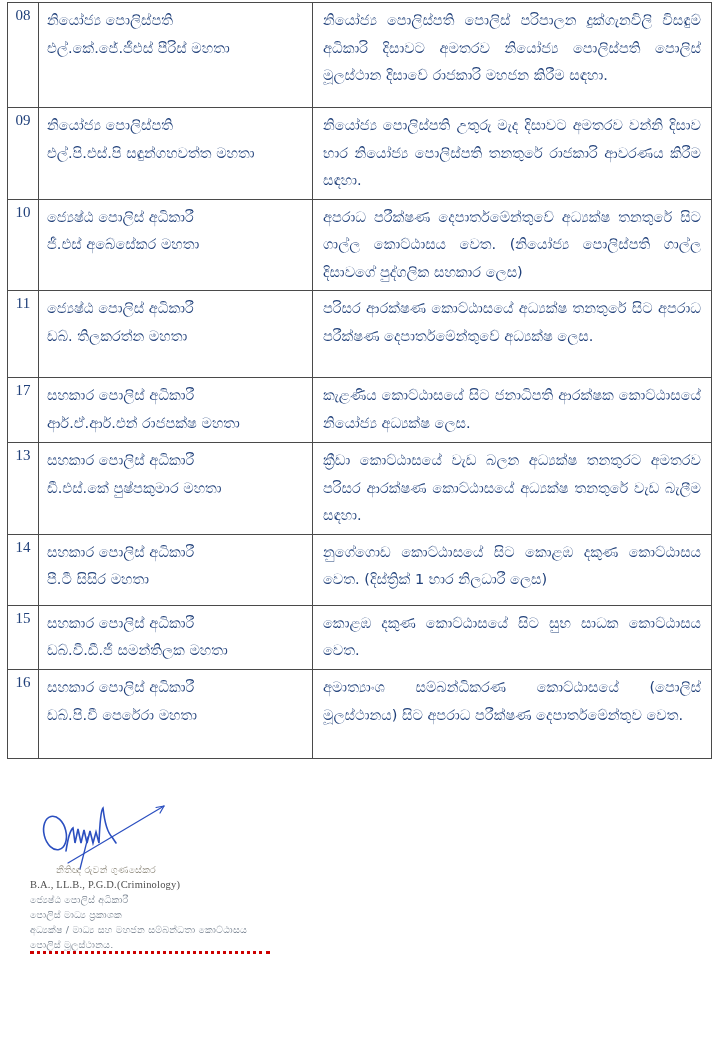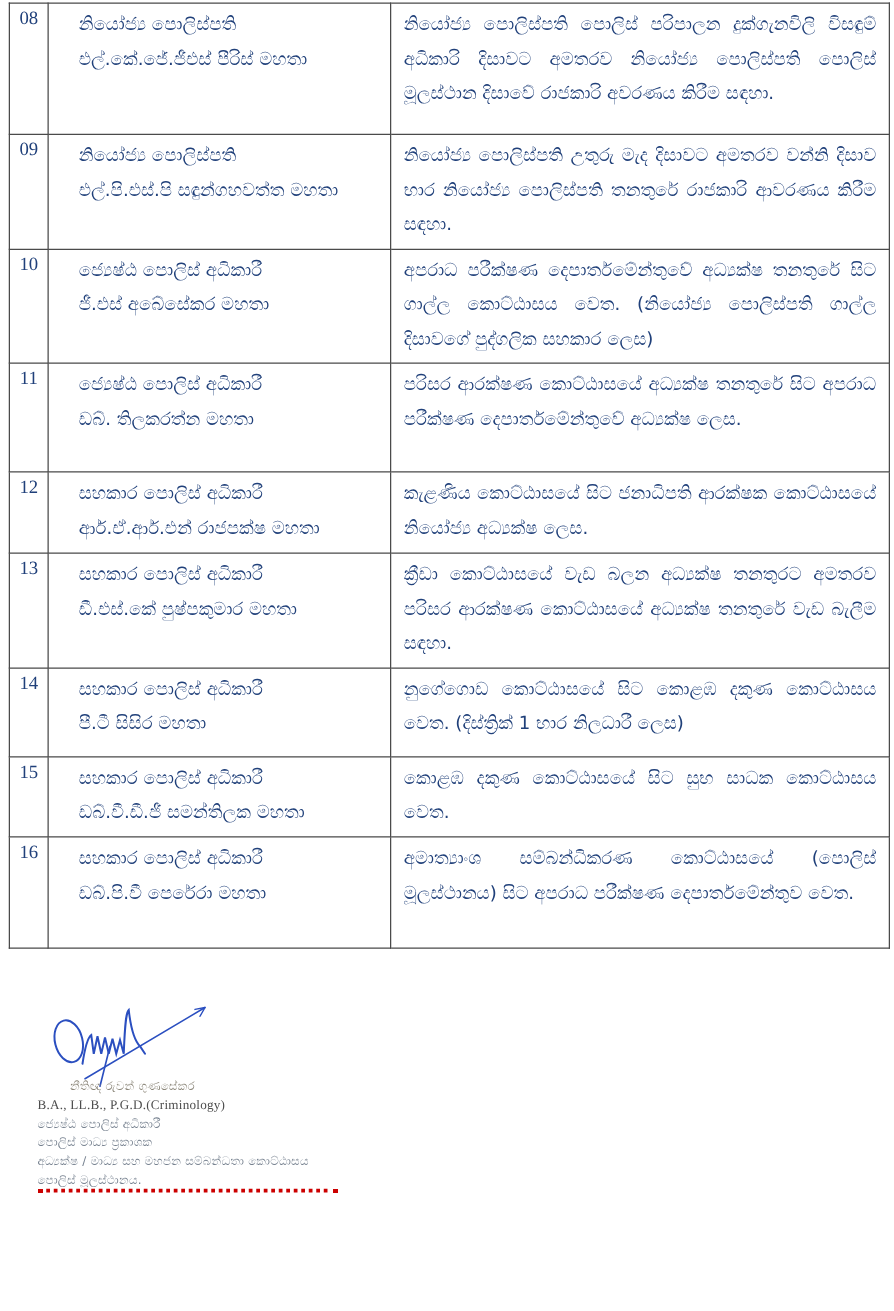--- a/index.html
+++ b/index.html
@@ -20,21 +20,21 @@
   table.doc-table td {
     border:1.5px solid #4a4a4a;
     vertical-align:top;
     color:#20407a;
   }
   .col-no {
     width:31px; text-align:center;
     font-family:"Liberation Serif","DejaVu Serif",serif;
     font-size:15px; padding-top:4px; color:#20407a;
   }
-  .col-name { width:274px; padding:4px 8px 4px 24px; font-size:14.5px; line-height:1.9; }
+  .col-name { width:274px; padding:4px 8px 4px 8px; font-size:14.5px; line-height:1.9; }
   .col-desc { width:399px; padding:4px 10px 4px 10px; font-size:14.5px; line-height:1.9; text-align:justify; }
 
   tbody tr:nth-child(1) td { height:105px; }
   tbody tr:nth-child(2) td { height:86px;  }
   tbody tr:nth-child(3) td { height:90px;  }
   tbody tr:nth-child(4) td { height:87px;  }
   tbody tr:nth-child(5) td { height:65px;  }
   tbody tr:nth-child(6) td { height:85px;  }
   tbody tr:nth-child(7) td { height:71px;  }
   tbody tr:nth-child(8) td { height:63px;margin-left:21px;  }
@@ -61,21 +61,21 @@
 <div class="page">
 
   <table class="doc-table">
     <tbody id="table-body">
     <tr>
       <td class="col-no">08</td>
       <td class="col-name">
         <div>නියෝජ්‍ය පොලිස්පති</div>
         <div>එල්.කේ.ජේ.ජීඑස් පීරිස් මහතා</div>
       </td>
-      <td class="col-desc">නියෝජ්‍ය පොලිස්පති පොලිස් පරිපාලන දුක්ගැනවිලි විසඳුම් අධිකාරි දිසාවට අමතරව නියෝජ්‍ය පොලිස්පති පොලිස් මූලස්ථාන දිසාවේ රාජකාරි අවරණය කිරීම සඳහා.</td>
+      <td class="col-desc">නියෝජ්‍ය පොලිස්පති පොලිස් පරිපාලන දුක්ගැනවිලි විසඳුම් අධිකාරි දිසාවට අමතරව නියෝජ්‍ය පොලිස්පති පොලිස් මූලස්ථාන දිසාවේ රාජකාරි මහජන කිරීම සඳහා.</td>
     </tr>
 
     <tr>
       <td class="col-no">09</td>
       <td class="col-name">
         <div>නියෝජ්‍ය පොලිස්පති</div>
         <div>එල්.පි.එස්.පි සඳුන්ගහවත්ත මහතා</div>
       </td>
       <td class="col-desc">නියෝජ්‍ය පොලිස්පති උතුරු මැද දිසාවට අමතරව වන්නි දිසාව භාර නියෝජ්‍ය පොලිස්පති තනතුරේ රාජකාරි ආවරණය කිරීම සඳහා.</td>
     </tr>
@@ -92,21 +92,21 @@
     <tr>
       <td class="col-no">11</td>
       <td class="col-name">
         <div>ජ්‍යෙෂ්ඨ පොලිස් අධිකාරී</div>
         <div>ඩබ්. තිලකරත්න මහතා</div>
       </td>
       <td class="col-desc">පරිසර ආරක්ෂණ කොට්ඨාසයේ අධ්‍යක්ෂ තනතුරේ සිට අපරාධ පරීක්ෂණ දෙපාර්තමේන්තුවේ අධ්‍යක්ෂ ලෙස.</td>
     </tr>
 
     <tr>
-      <td class="col-no">12</td>
+      <td class="col-no">17</td>
       <td class="col-name">
         <div>සහකාර පොලිස් අධිකාරී</div>
         <div>ආර්.ඒ.ආර්.එන් රාජපක්ෂ මහතා</div>
       </td>
       <td class="col-desc">කැළණිය කොට්ඨාසයේ සිට ජනාධිපති ආරක්ෂක කොට්ඨාසයේ නියෝජ්‍ය අධ්‍යක්ෂ ලෙස.</td>
     </tr>
 
     <tr>
       <td class="col-no">13</td>
       <td class="col-name">

